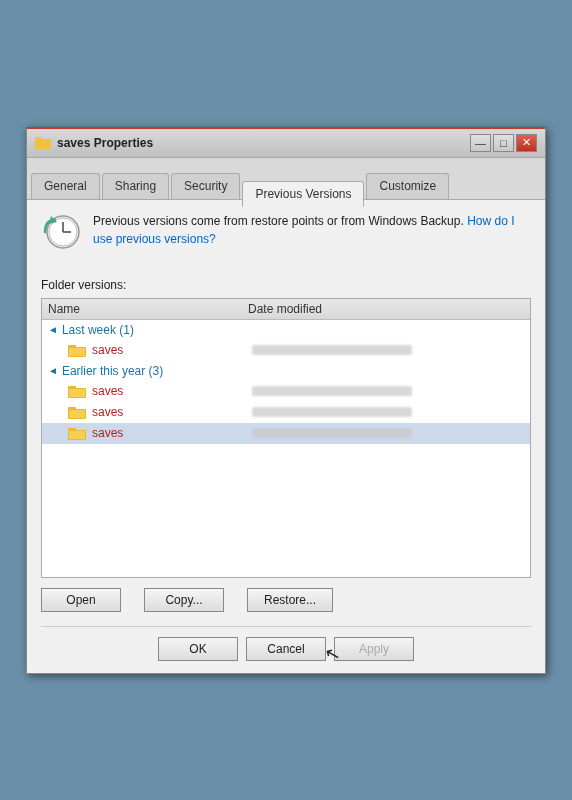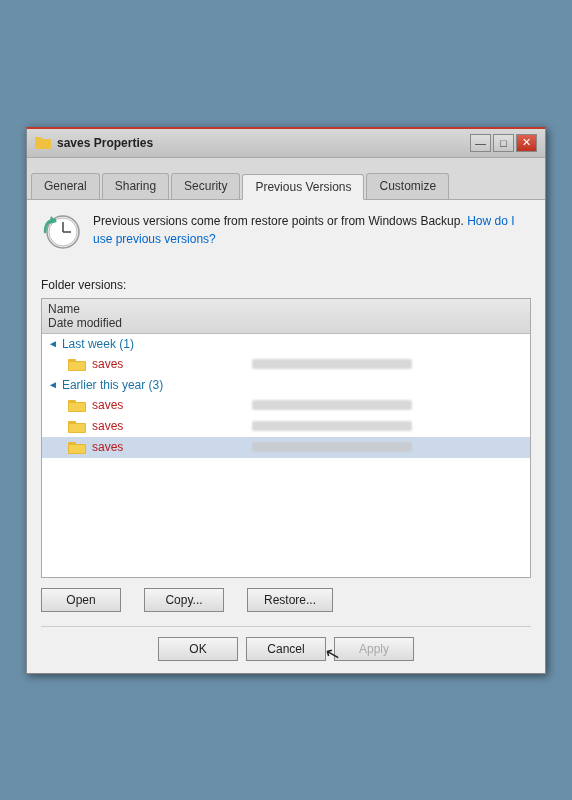--- a/index.html
+++ b/index.html
@@ -89,21 +89,21 @@
       color: #333;
       margin-right: 2px;
       border-radius: 3px 3px 0 0;
     }
 
     .tab.active {
       background: #f0f0f0;
       border-bottom: 1px solid #f0f0f0;
       font-weight: normal;
       position: relative;
-      top: 1px;
+      top: 8px;
       z-index: 1;
     }
 
     
     .content {
       padding: 12px 14px;
       background: #f0f0f0;
     }
 
     .info-box {
@@ -142,21 +142,20 @@
       background: white;
       width: 100%;
       min-height: 280px;
     }
 
     .table-header {
       display: flex;
       background: linear-gradient(to bottom, #e8e8e8, #d8d8d8);
       border-bottom: 1px solid #bbb;
       padding: 3px 6px;
-      flex-direction: column;
     }
 
     .col-name { width: 200px; font-size: 12px; color: #333; }
     .col-date { flex: 1; font-size: 12px; color: #333; }
 
     .group-header {
       display: flex;
       align-items: center;
       padding: 3px 6px;
       gap: 4px;

